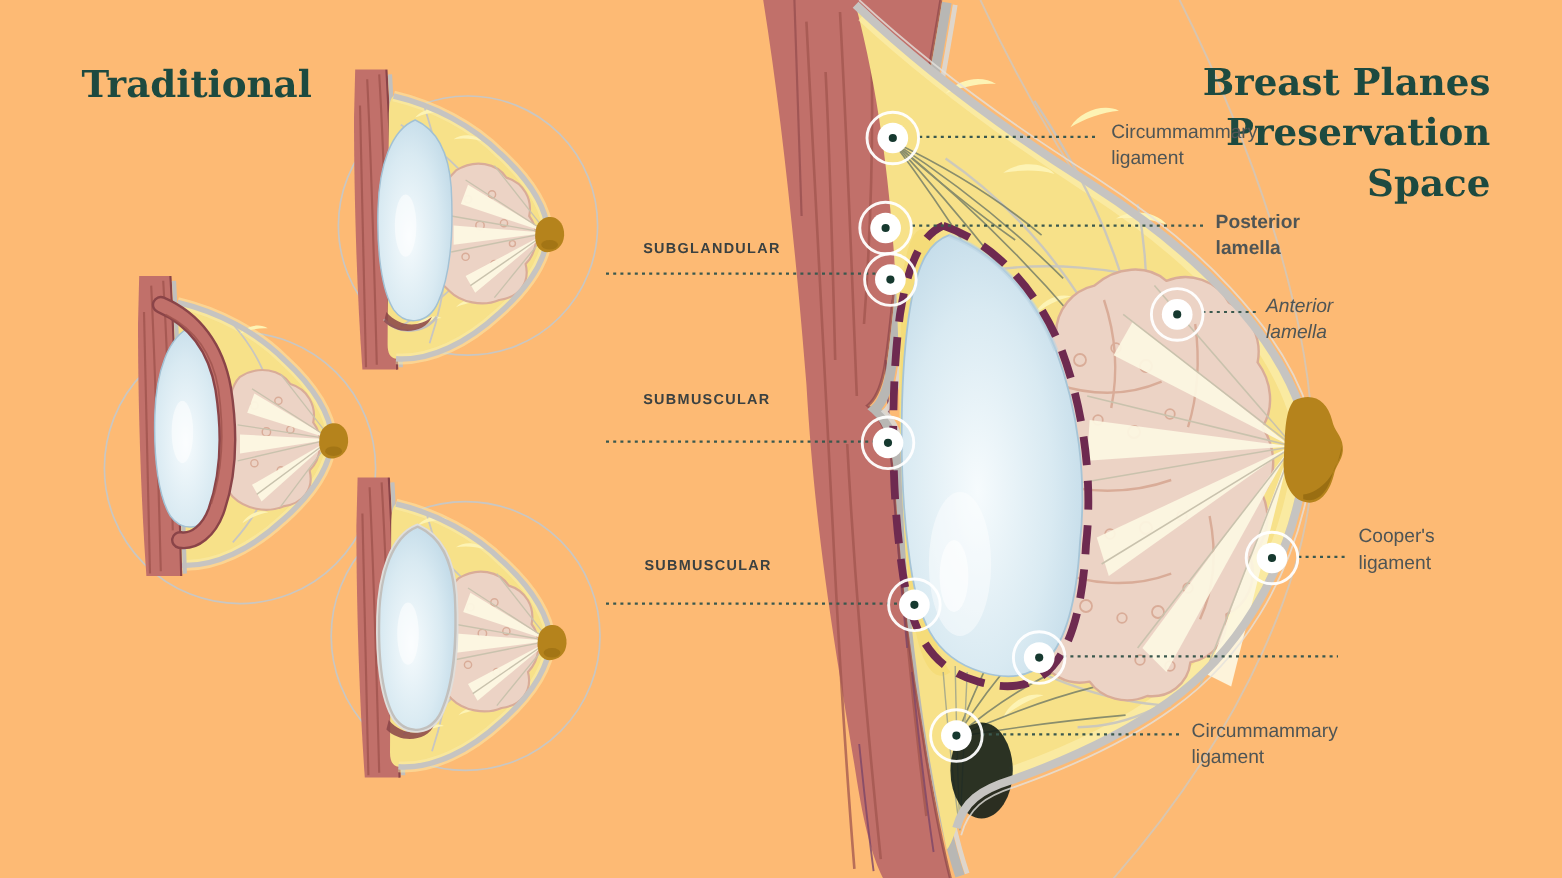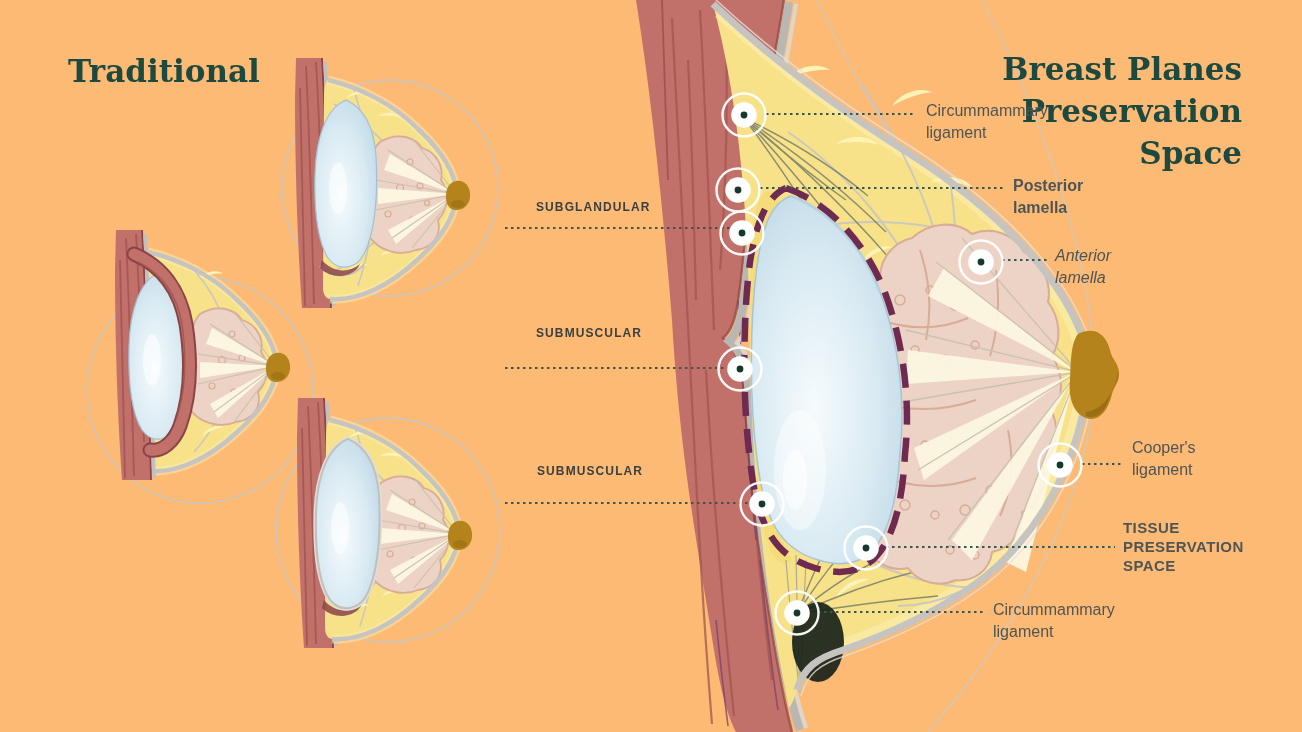--- a/index.html
+++ b/index.html
@@ -441,23 +441,18 @@
     <div>lamella</div>
   </div>
   <div class="anno" id="anno-anterior">
     <div>Anterior</div>
     <div>lamella</div>
   </div>
   <div class="anno" id="anno-coopers">
     <div>Cooper's</div>
     <div>ligament</div>
   </div>
-  <div class="anno" id="anno-tps">
-    <div>TISSUE</div>
-    <div>PRESERVATION</div>
-    <div>SPACE</div>
-  </div>
   <div class="anno" id="anno-circummammary-bottom">
     <div>Circummammary</div>
     <div>ligament</div>
   </div>
 
 </div>
 
 </body></html>

